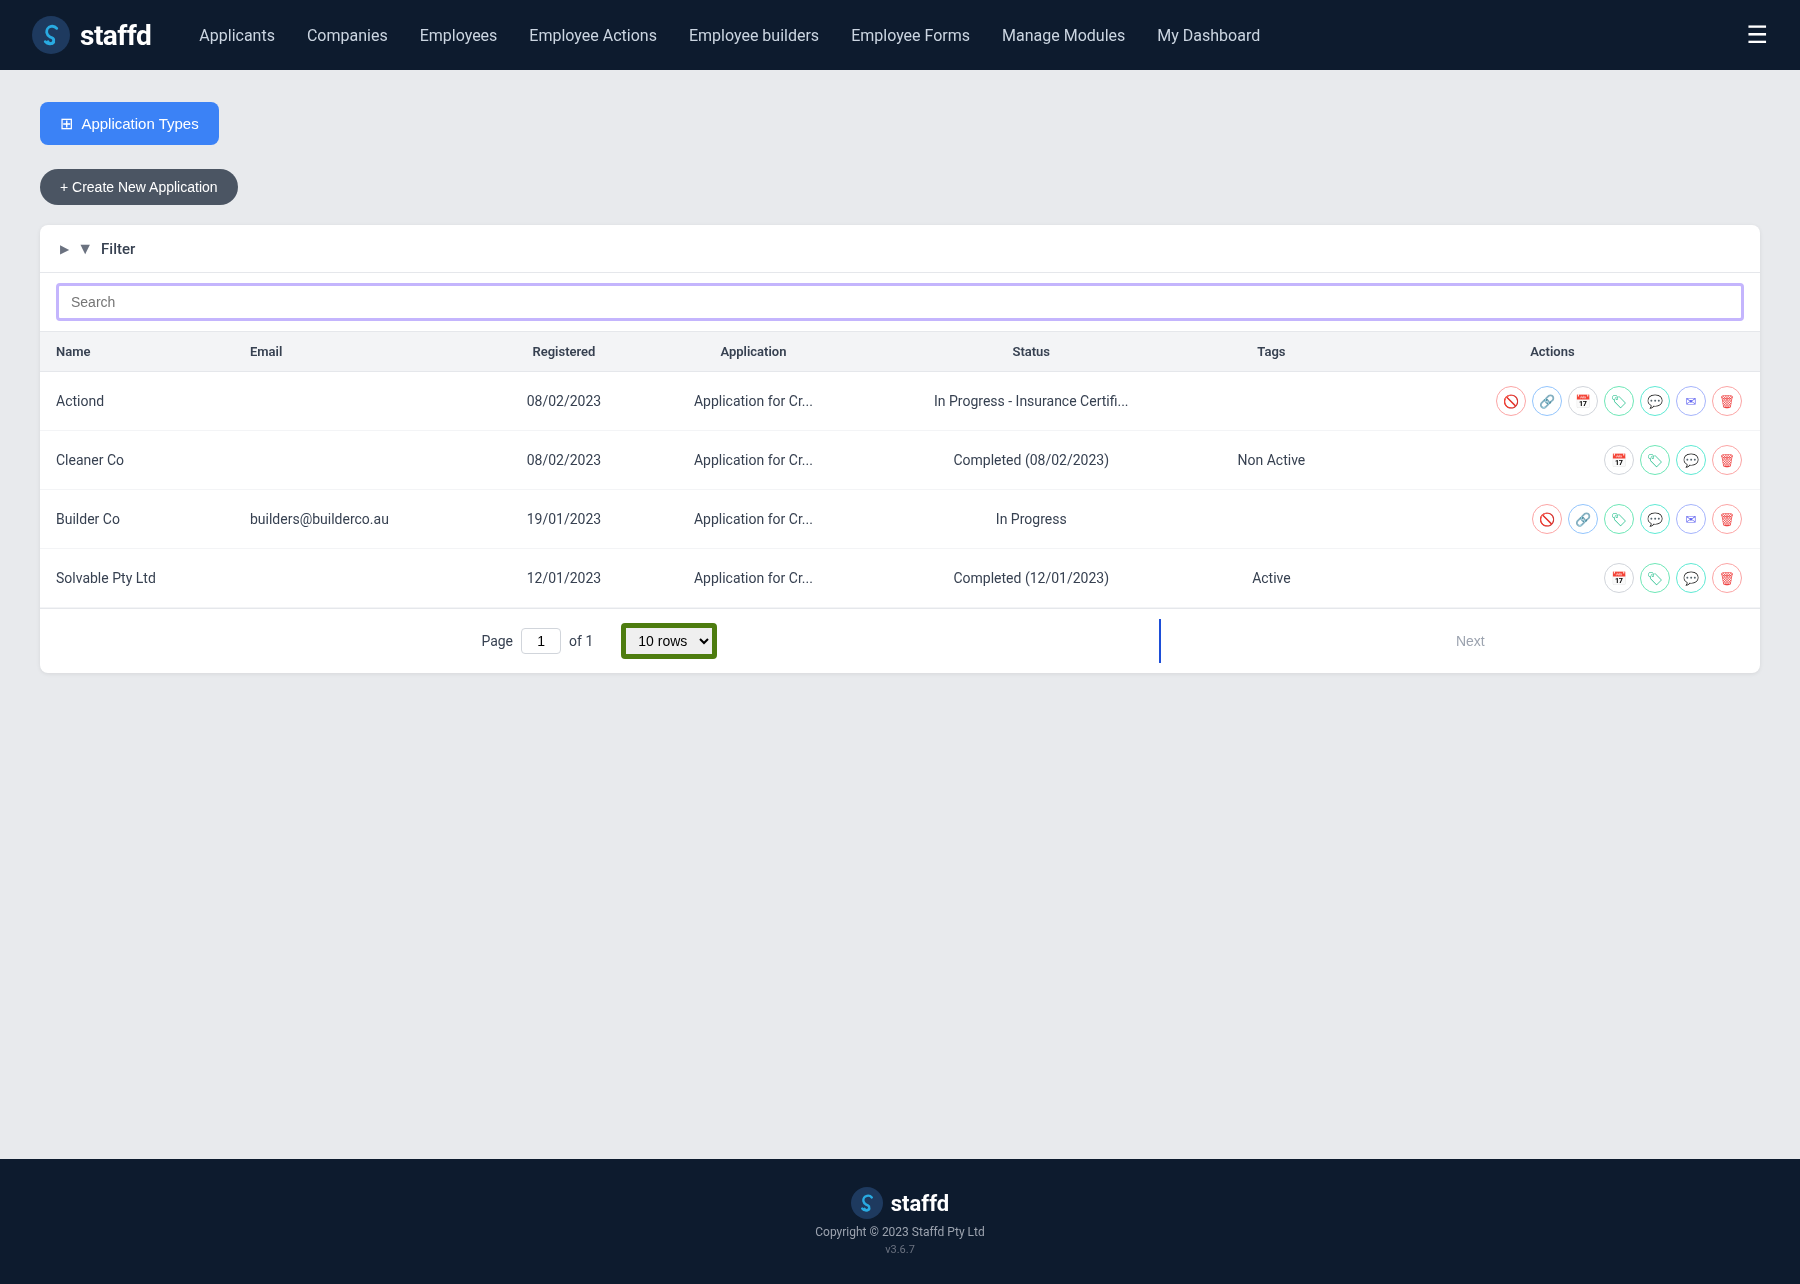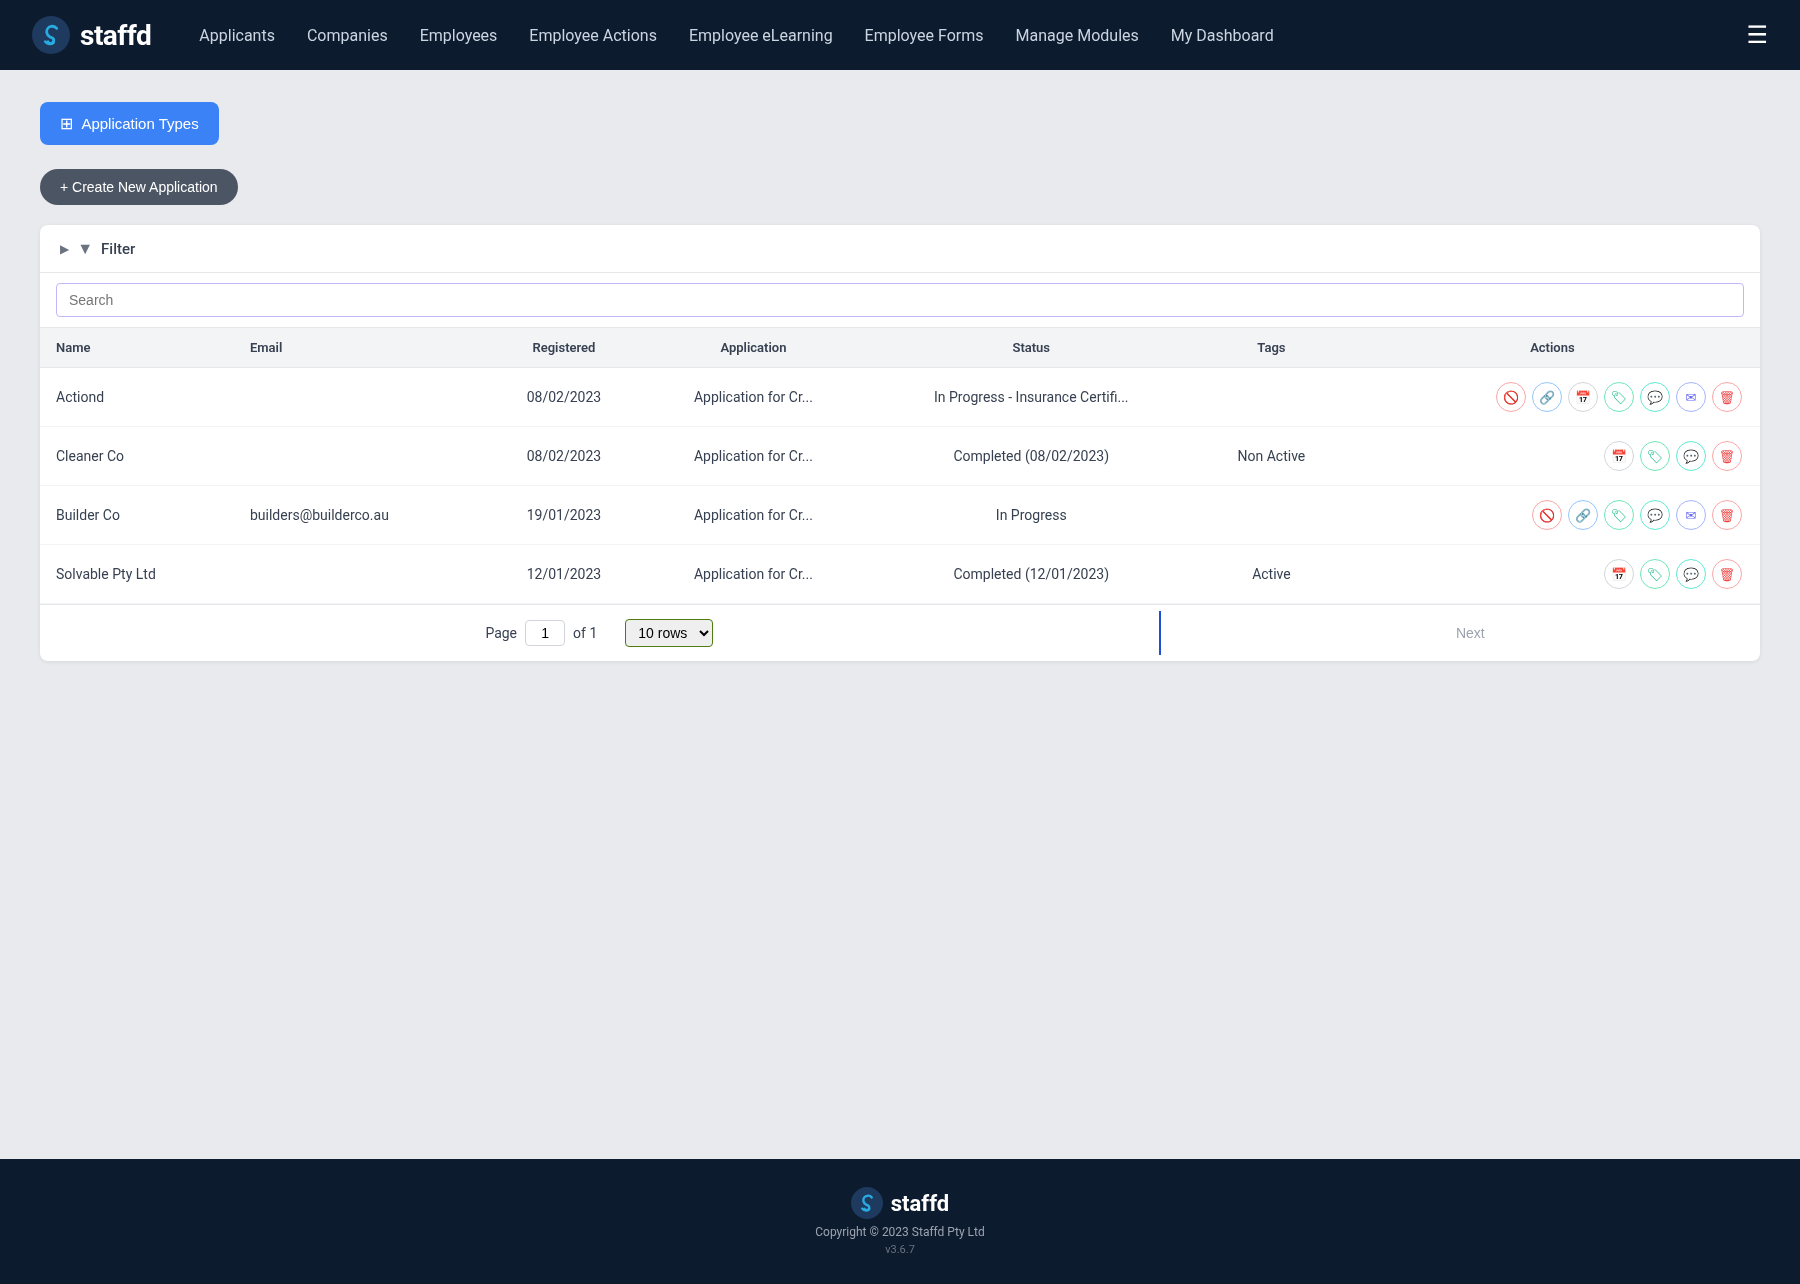--- a/index.html
+++ b/index.html
@@ -122,21 +122,21 @@
       font-weight: 500;
     }
 
     
     .search-row {
       padding: 10px 16px;
       border-bottom: 1px solid #e5e7eb;
     }
     .search-input {
       width: 100%;
-      border: 1px solid #c4b5fd;
+      border: 3px solid #c4b5fd;
       border-radius: 4px;
       padding: 8px 12px;
       font-size: 14px;
       color: #6b7280;
       outline: none;
     }
 
     
     table {
       width: 100%;
@@ -222,21 +222,21 @@
     }
     .page-num-input {
       width: 40px;
       border: 1px solid #d1d5db;
       border-radius: 4px;
       padding: 4px 8px;
       font-size: 14px;
       text-align: center;
     }
     .rows-select {
-      border: 1px solid #4d7c0f;
+      border: 5px solid #4d7c0f;
       border-radius: 4px;
       padding: 4px 8px;
       font-size: 14px;
       cursor: pointer;
       margin-left: 20px;
     }
 
     
     footer {
       background: #0d1b2e;
@@ -284,21 +284,21 @@
       <path d="M26 13c-1.5-1.8-3.8-2.5-6-2-3 .7-5 3.5-4.5 6.5.3 2 1.8 3.5 3.5 4.5l2 1c1.2.6 2 1.8 1.8 3.2-.2 1.5-1.5 2.8-3 2.8-1.2 0-2.5-.6-3-1.8" stroke="#29abe2" stroke-width="3" stroke-linecap="round" fill="none"></path>
       <path d="M14 27c1.5 1.8 3.8 2.5 6 2 1-.2 2-.7 2.8-1.5" stroke="#29abe2" stroke-width="3" stroke-linecap="round" fill="none"></path>
     </svg>
     <span class="logo-text">staffd</span>
   </div>
   <nav class="nav">
     <a class="nav-item">Applicants</a>
     <a class="nav-item">Companies</a>
     <a class="nav-item">Employees</a>
     <a class="nav-item">Employee Actions</a>
-    <a class="nav-item">Employee eLearning</a>
+    <a class="nav-item">Employee builders</a>
     <a class="nav-item">Employee Forms</a>
     <a class="nav-item">Manage Modules</a>
     <a class="nav-item">My Dashboard</a>
   </nav>
   <span class="hamburger">☰</span>
 </header>
 
 <div class="main-content">
   <div class="page-header">
     <button class="app-types-btn">

